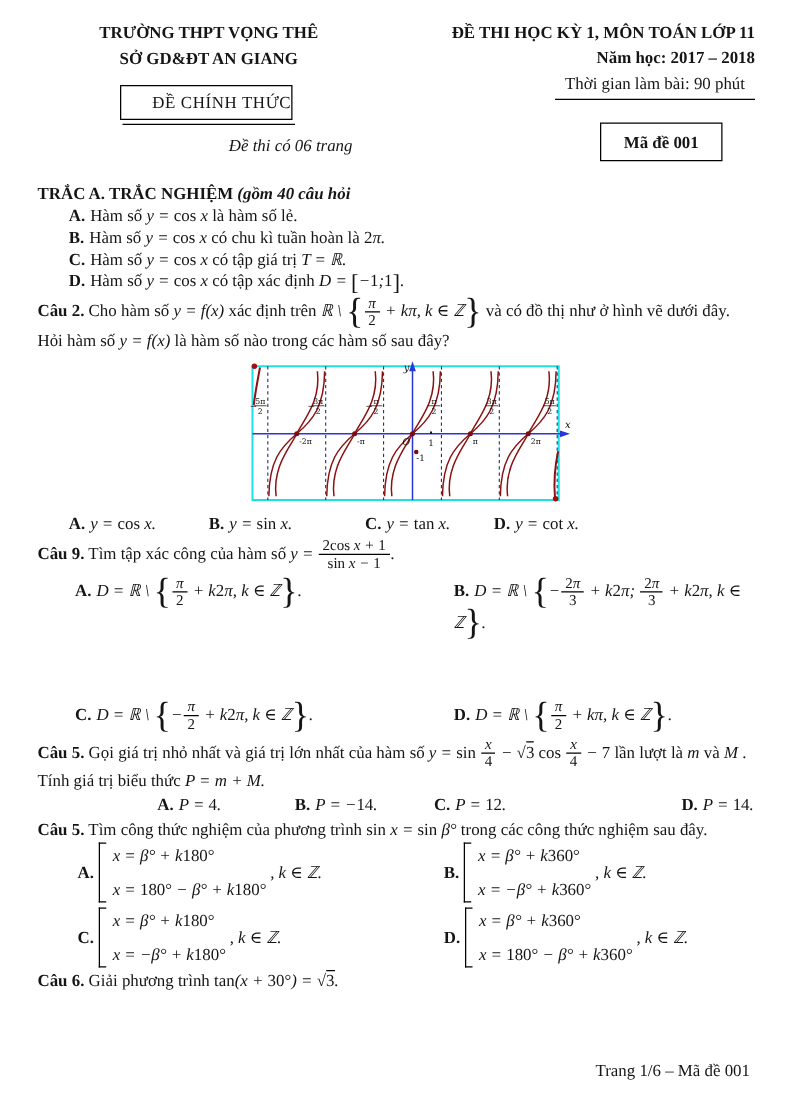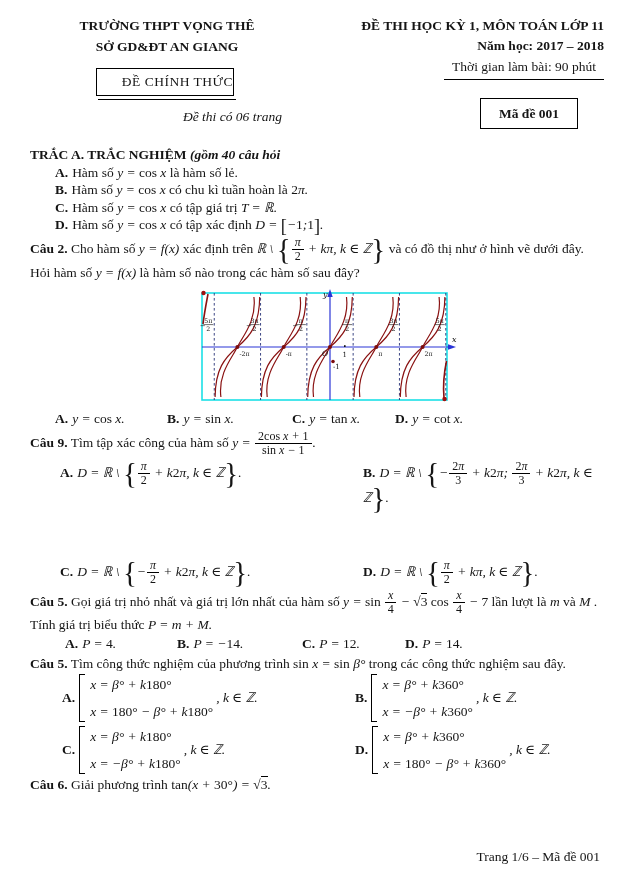--- a/index.html
+++ b/index.html
@@ -23,21 +23,21 @@
     display:flex;align-items:center;justify-content:center;font-weight:bold;}
   
   .content{padding:2px 28px 0 30px;}
   .sec-title{margin:4px 0 0;}
   .sec-title .bold{font-weight:bold;}
   .sec-title .bi{font-weight:bold;font-style:italic;}
   .sec-points{margin:0 0 2px;padding-left:347px;font-weight:bold;font-style:italic;}
   .stem{margin:2px 0 0;}
   .q-label{font-weight:bold;}
   .opts4{display:grid;grid-template-columns:112px 125px 103px 1fr;padding-left:25px;margin:1px 0 2px;}
-  .opts4b{display:grid;grid-template-columns:112px 125px 103px 1fr;padding-left:35px;margin:1px 0 2px;}
+  .opts4b{display:grid;grid-template-columns:112px 125px 103px 1fr;padding-left:35px;margin:1px 0 2px;text-align:right;}
   .opts2{display:grid;grid-template-columns:255px 1fr;padding-left:30px;margin:2px 0 2px;row-gap:4px;gap:48px;}
   .optsys{display:grid;grid-template-columns:293px 1fr;padding-left:32px;margin:2px 0 2px;row-gap:4px;}
   .opt b{margin-right:4px;}
   
   .math{font-style:italic;white-space:normal;margin-top:48px;}
   .math .rm{font-style:normal;}
   .fr{display:inline-block;vertical-align:middle;text-align:center;line-height:1.12;font-size:12px;padding:0 1px;}
   .fr .nu{display:block;border-bottom:1px solid #000;padding:0 3px;}
   .fr .de{display:block;}
   .big{font-size:215%;font-weight:400;vertical-align:middle;font-style:normal;line-height:0.8;}

